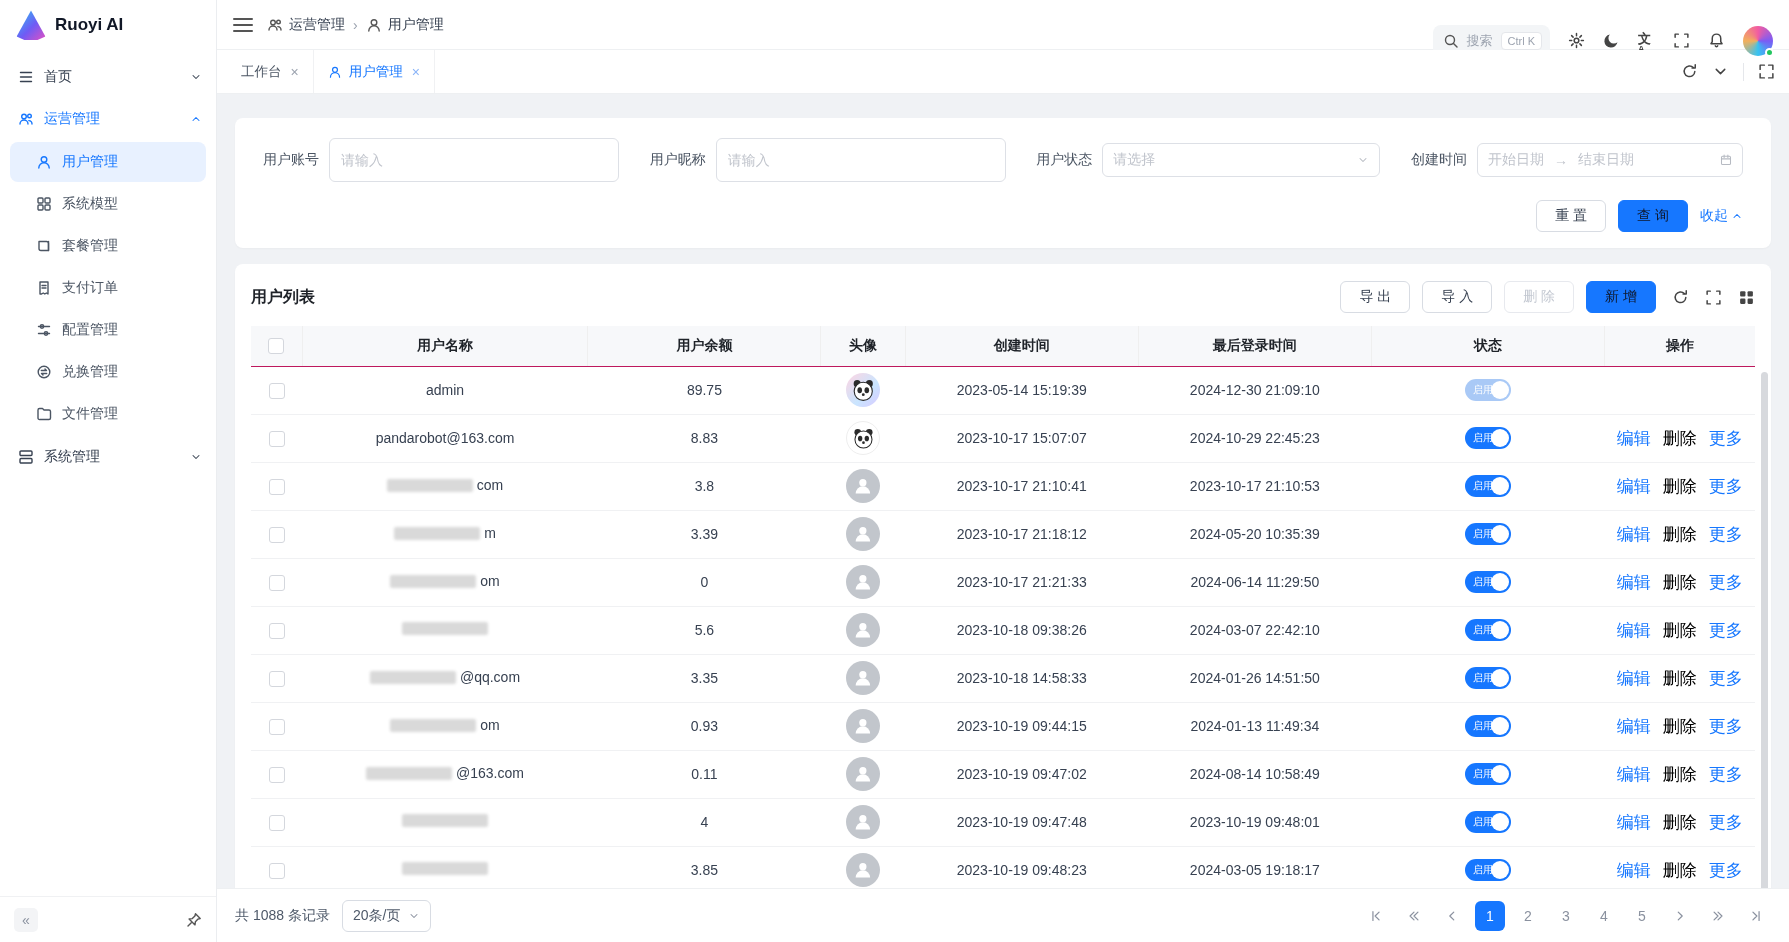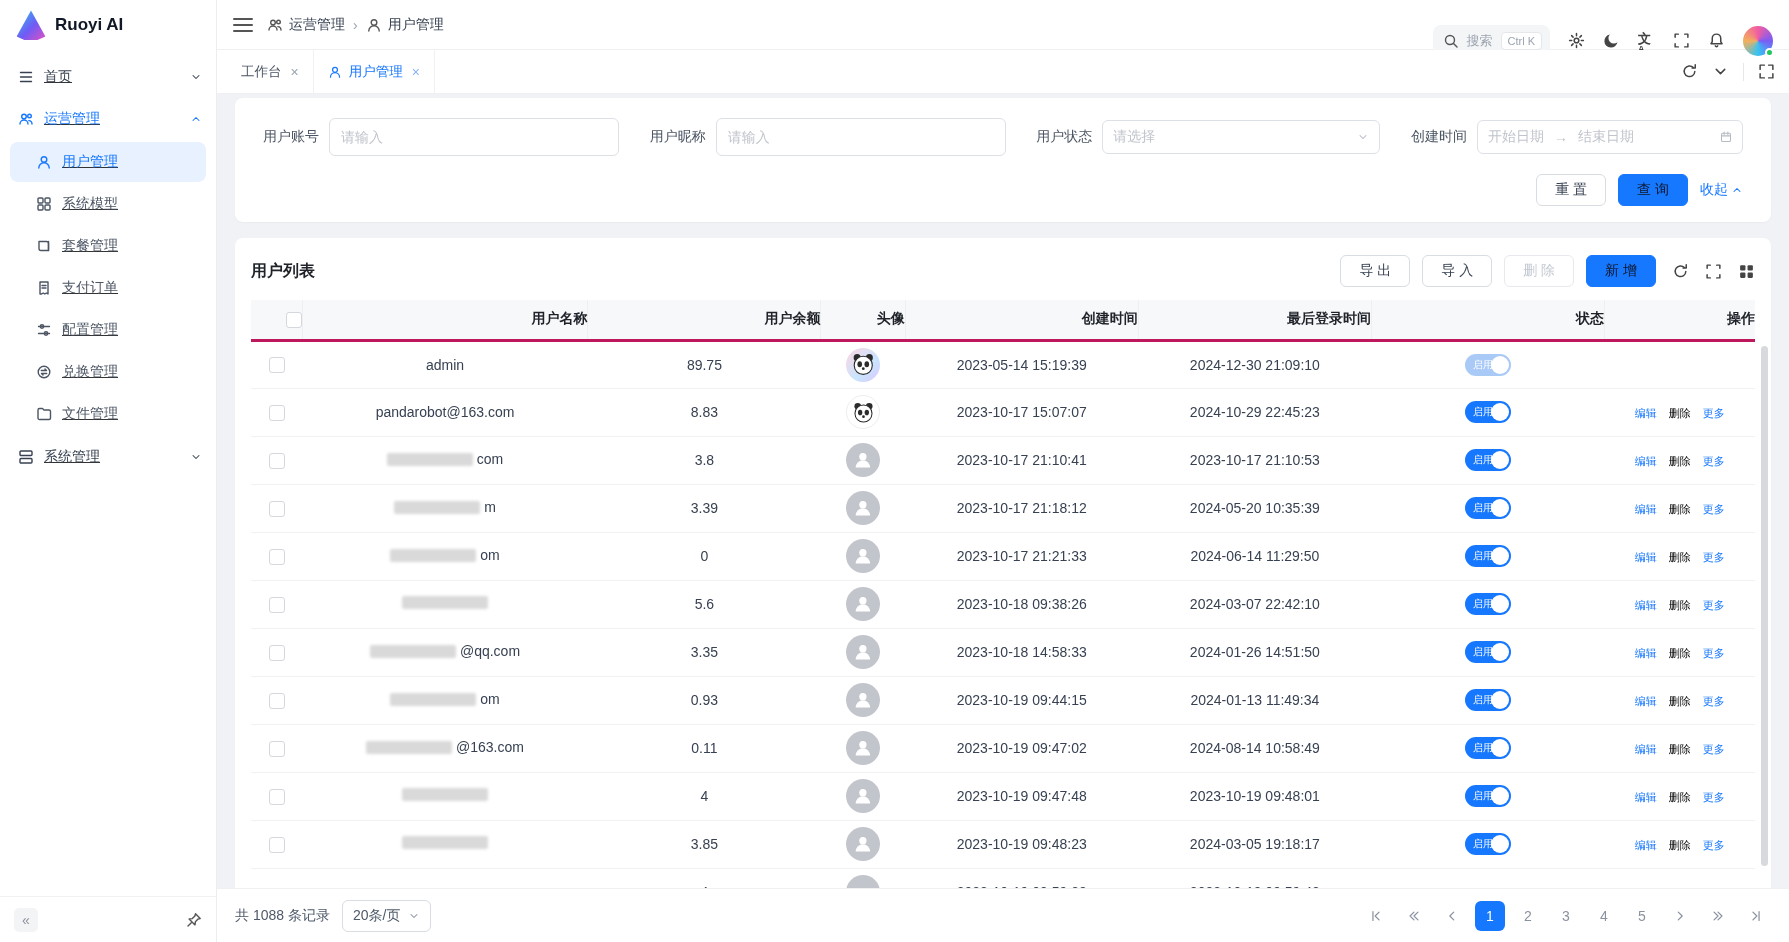--- a/index.html
+++ b/index.html
@@ -5,21 +5,21 @@
   * { margin:0; padding:0; box-sizing:border-box; }
   html,body { width:1789px; height:942px; overflow:hidden; }
   body { font-family:"Liberation Sans","DejaVu Sans",sans-serif; font-size:14px; color:#333; background:#f0f2f5; }
   .app { display:flex; width:100%; height:100%; }
 
   
   .sidebar { width:217px; background:#fff; border-right:1px solid #ebedf0; display:flex; flex-direction:column; flex-shrink:0; }
   .logo { height:50px; display:flex; align-items:center; gap:9px; padding:0 16px; flex-shrink:0; }
   .logo-mark { width:30px; height:30px; background:linear-gradient(135deg,#29c6f2 0%,#6f5bf5 55%,#e250c2 100%); clip-path:polygon(50% 2%, 98% 88%, 72% 100%, 28% 100%, 2% 88%); border-radius:6px; }
   .logo-text { font-size:17px; font-weight:bold; color:#111827; }
-  .nav { flex:1; padding:6px 0; overflow:hidden;text-decoration:underline; }
+  .nav { flex:1; padding:6px 0; overflow:hidden; }
   .nav-group { height:42px; display:flex; align-items:center; gap:10px; padding:0 14px 0 18px; color:#374151; cursor:pointer; }
   .nav-group .chev { margin-left:auto; color:#9ca3af; }
   .nav-group.hl { color:#1677ff; }
   .nav-group.hl .chev { color:#1677ff; }
   .nav-child { height:40px; display:flex; align-items:center; gap:10px; margin:2px 10px; padding:0 8px 0 26px; border-radius:8px; color:#4b5563; cursor:pointer; }
   .nav-child.active { background:#e8f1ff; color:#1677ff; }
   .side-foot { height:46px; border-top:1px solid #f0f1f3; display:flex; align-items:center; justify-content:space-between; padding:0 14px; flex-shrink:0; }
   .collapse-btn { width:24px; height:24px; border-radius:5px; background:#f3f4f6; color:#8a919f; display:inline-flex; align-items:center; justify-content:center; font-size:14px; cursor:pointer; }
   .pin { color:#8a919f; cursor:pointer; }
 
@@ -54,29 +54,29 @@
   .icon { width:16px; height:16px; display:inline-flex; color:#555; flex-shrink:0; }
   .icon svg { width:100%; height:100%; display:block; }
   .icon.sm { width:12px; height:12px; }
   .tbtn { width:17px; height:17px; cursor:pointer; color:#444; }
   .tr-txt { font-size:13px; font-weight:bold; color:#444; line-height:1; }
   .tr-txt i { font-style:normal; font-size:9px; vertical-align:super; }
   .t-ic { width:14px; height:14px; color:#1677ff; }
   .nav-group .icon, .nav-child .icon { color:inherit; }
 
   
-  .content { flex:1; padding:4px 18px 0; overflow:hidden; min-height:0; }
+  .content { flex:1; padding:24px 18px 0; overflow:hidden; min-height:0; }
   .card { background:#fff; border-radius:8px; box-shadow:0 1px 2px rgba(0,0,0,.03); }
 
   
   .filter-card { padding:20px 28px 16px; }
   .filter-row { display:flex; justify-content:space-between; align-items:center; }
   .f-group { display:flex; align-items:center; gap:10px; }
   .f-group label { color:#4b5563; white-space:nowrap; }
-  .f-input { width:290px; height:38px; border:1px solid #dde0e6; border-radius:6px; padding:0 11px; font-size:14px; font-family:inherit; color:#333; outline:none; background:#fff; }
+  .f-input { width:290px; height:44px; border:1px solid #dde0e6; border-radius:6px; padding:0 11px; font-size:14px; font-family:inherit; color:#333; outline:none; background:#fff; }
   .f-input::placeholder { color:#c0c4cc; }
   .f-select { width:278px; height:34px; border:1px solid #dde0e6; border-radius:6px; padding:0 10px; display:flex; align-items:center; justify-content:space-between; cursor:pointer; background:#fff; }
   .f-select .ph, .f-date .ph { color:#c0c4cc; }
   .f-select .icon, .f-date .icon { color:#b6bac2; }
   .f-date { width:266px; height:34px; border:1px solid #dde0e6; border-radius:6px; padding:0 10px; display:flex; align-items:center; gap:10px; cursor:pointer; background:#fff; }
   .f-date .arrow { color:#c0c4cc; }
   .f-date .icon { margin-left:auto; }
   .filter-actions { margin-top:18px; display:flex; align-items:center; justify-content:flex-end; gap:12px; }
   .btn { height:32px; padding:0 18px; border:1px solid #d8dce3; border-radius:6px; background:#fff; color:#374151; font-size:14px; font-family:inherit; cursor:pointer; }
   .btn.primary { background:#1677ff; border-color:#1677ff; color:#0f172a; }
@@ -85,41 +85,41 @@
   .collapse-link .icon { color:#1677ff; }
 
   
   .table-card { margin-top:16px; height:740px; padding:16px 16px 0; position:relative; }
   .list-head { display:flex; align-items:center; justify-content:space-between; height:34px; }
   .list-head h3 { font-size:16px; font-weight:bold; color:#1f2329; }
   .list-tools { display:flex; align-items:center; gap:12px; }
   .list-tools .tbtn { margin-left:4px; }
 
   table { width:100%; border-collapse:collapse; table-layout:fixed; margin-top:12px; }
-  thead th { height:40px; background:#f7f8fa; font-weight:bold; color:#1f2329; font-size:14px; text-align:right; border-right:1px solid #efefef; border-bottom:3px solid #be185d; }
+  thead th { height:40px; background:#f7f8fa; font-weight:bold; color:#1f2329; font-size:14px; text-align:center; border-right:1px solid #efefef; border-bottom:1px solid #be185d; }
   thead th:last-child { border-right:none; }
   tbody td { height:48px; text-align:center; color:#374151; border-bottom:1px solid #f0f1f3; font-size:14px; overflow:hidden; white-space:nowrap; }
   .cbx { display:inline-block; width:16px; height:16px; border:1px solid #d4d7dd; border-radius:3px; background:#fff; vertical-align:middle; cursor:pointer; }
   .redact { display:inline-block; width:86px; height:13px; background:#d9d9d9; border-radius:2px; filter:blur(1.5px); vertical-align:middle; }
   .namewrap { display:inline-flex; align-items:center; gap:4px; }
 
   .avatar { width:34px; height:34px; border-radius:50%; display:inline-flex; align-items:center; justify-content:center; vertical-align:middle; overflow:hidden; }
   .avatar svg { width:78%; height:78%; }
   .av-default { background:#c2c6cc; }
   .av-default svg { width:64%; height:64%; }
   .av-panda-color { background:linear-gradient(135deg,#ffd5e1,#c9e5ff 60%,#d9c9ff); }
   .av-panda { background:#fff; border:1px solid #eee; }
 
   .toggle { position:relative; display:inline-block; width:46px; height:22px; border-radius:11px; background:#1677ff; vertical-align:middle; cursor:pointer; }
   .toggle .tg-label { position:absolute; left:8px; top:5px; font-size:10px; color:#fff; line-height:1.2; }
   .toggle .tg-knob { position:absolute; right:2px; top:2px; width:18px; height:18px; border-radius:50%; background:#fff; }
   .toggle.muted { background:#a9c9f6; }
 
   .acts { display:inline-flex; gap:12px; }
-  .lnk { color:#1677ff; font-size:11px; cursor:pointer; text-decoration:none; }
+  .lnk { color:#1677ff; font-size:17px; cursor:pointer; text-decoration:none; }
   .lnk.red { color:#000000; }
 
   .scrollbar { position:absolute; right:3px; top:108px; width:7px; height:520px; background:#d7d9dd; border-radius:4px; cursor:pointer; }
 
   
   .footbar { height:54px; background:#fff; border-top:1px solid #eef0f2; display:flex; align-items:center; padding:0 18px; flex-shrink:0; }
   .foot-left { display:flex; align-items:center; gap:12px; color:#4e5969; }
   .pagesize { height:32px; border:1px solid #d8dce3; border-radius:6px; padding:0 10px; display:inline-flex; align-items:center; gap:8px; cursor:pointer; background:#fff; }
   .pagesize .icon { color:#8a919f; }
   .pager { margin-left:auto; display:flex; align-items:center; gap:8px; }

